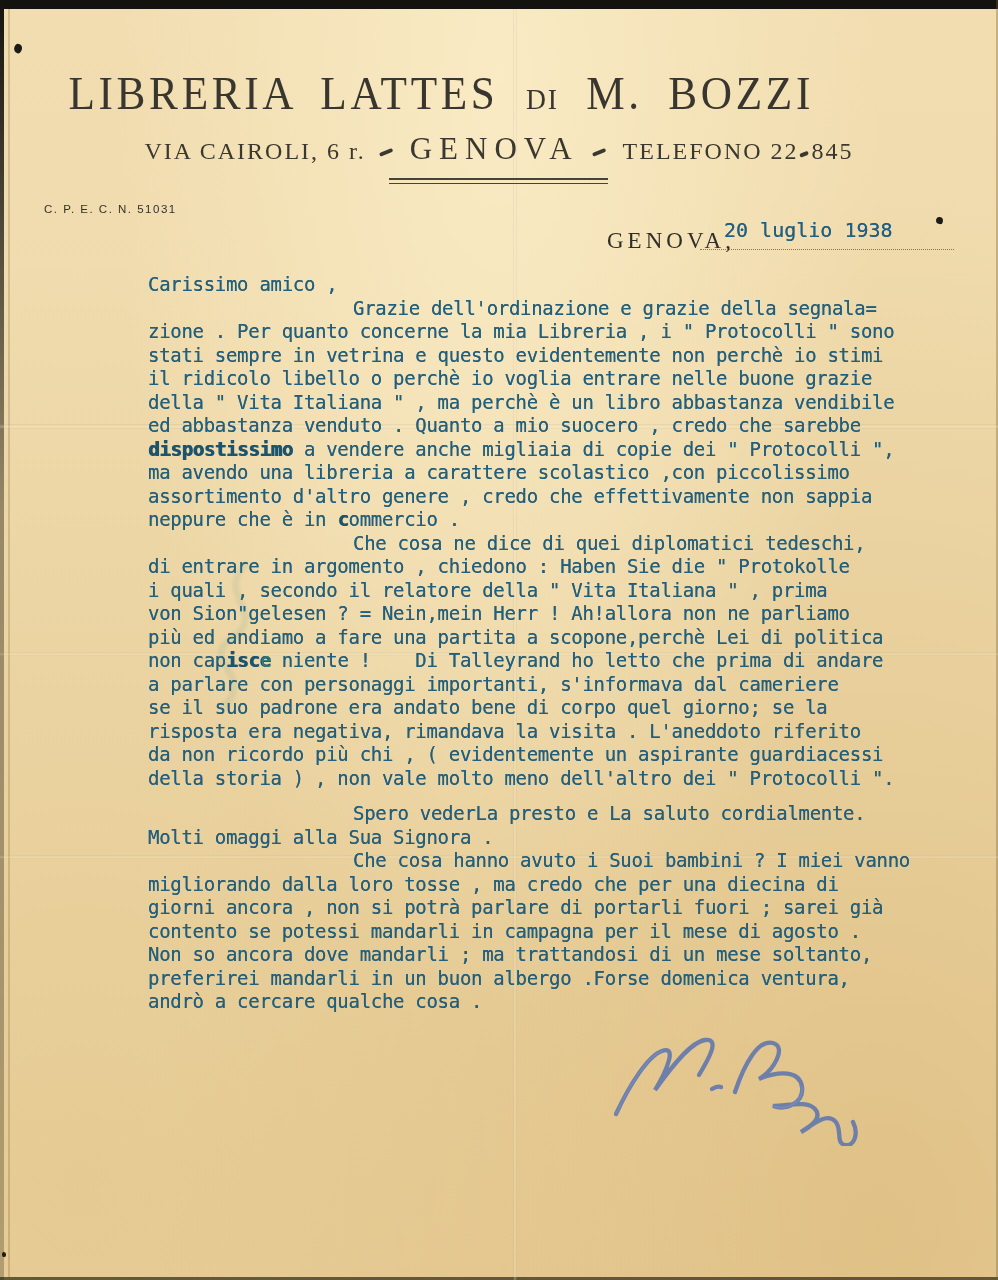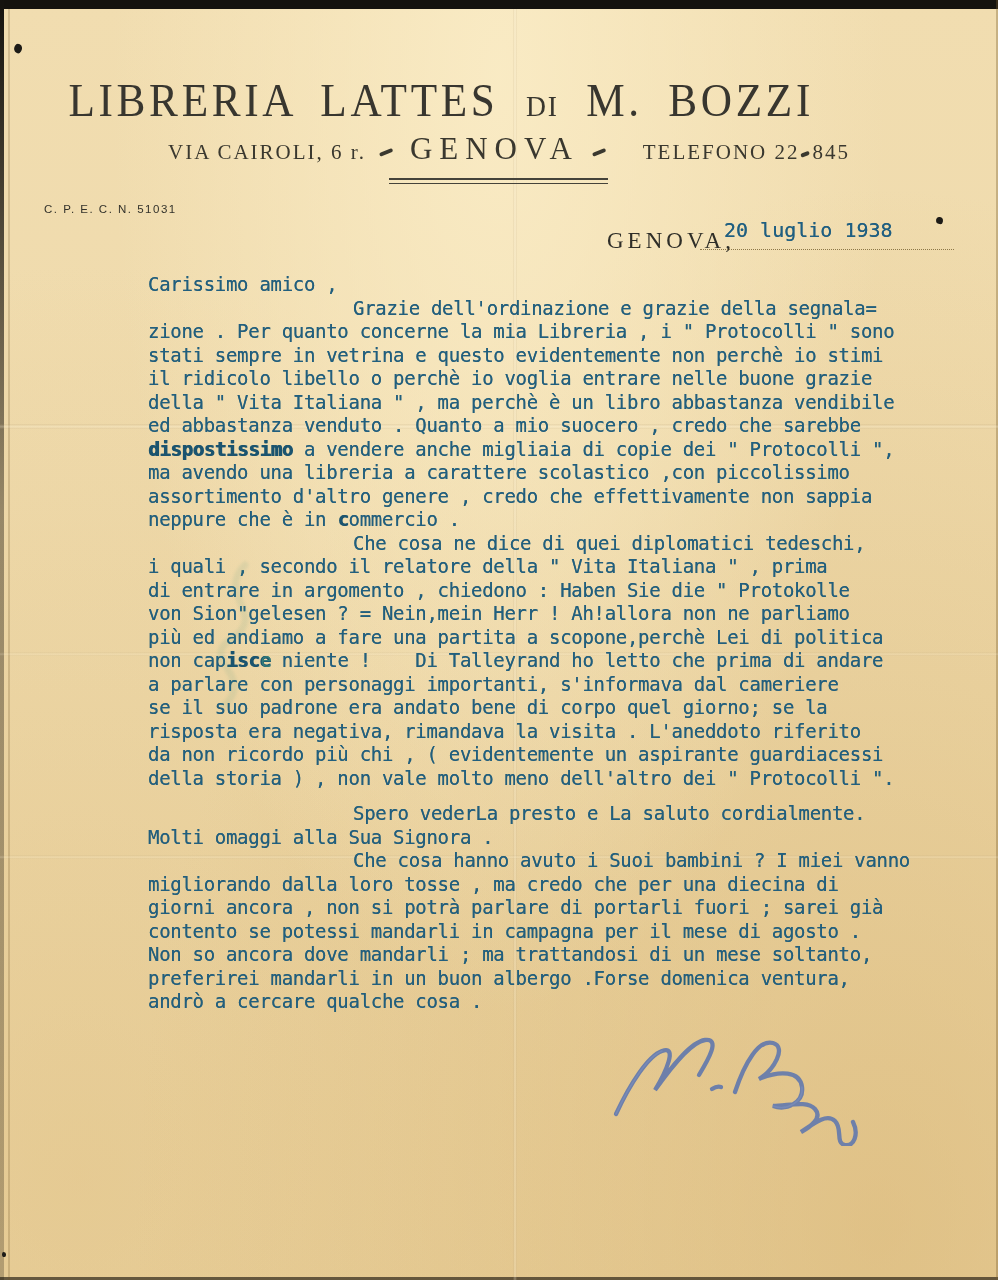--- a/index.html
+++ b/index.html
@@ -27,27 +27,27 @@
   .crease-h-2{position:absolute;left:0;top:652px;width:998px;height:4px;
     background:linear-gradient(180deg, rgba(120,90,40,.07), rgba(255,246,222,.20) 55%, rgba(120,90,40,.06));}
   .crease-h-3{position:absolute;left:0;top:855px;width:998px;height:4px;
     background:linear-gradient(180deg, rgba(120,90,40,.08), rgba(255,246,222,.22) 55%, rgba(120,90,40,.06));}
   
   .speck{position:absolute;background:#1d1b17;border-radius:45% 55% 40% 60%;}
   .speck.s1{left:14px;top:44px;width:8px;height:9px;transform:rotate(30deg);}
   .speck.s2{left:936px;top:217px;width:7px;height:7px;transform:rotate(10deg);}
   .speck.s3{left:2px;top:1252px;width:4px;height:5px;}
   
-  .title-row{position:absolute;left:0;top:66px;width:882px;text-align:center;white-space:nowrap;margin-top:7px;}
+  .title-row{position:absolute;left:0;top:66px;width:882px;text-align:center;white-space:nowrap;}
   .title-inner{display:inline-block;transform:scaleX(.92);transform-origin:50% 50%;
     color:#38362f;font-size:47px;letter-spacing:4px;word-spacing:12px;font-weight:400;}
   .title-di{font-size:30px;letter-spacing:2px;text-transform:uppercase;padding:0 2px;}
   .sub-row{position:absolute;left:0;top:131px;width:998px;display:flex;justify-content:center;
     align-items:baseline;gap:15px;color:#3a382f;white-space:nowrap;}
-  .sub-address,.sub-phone{font-size:21px;letter-spacing:2px;margin-left:20px;}
+  .sub-address,.sub-phone{font-size:24px;letter-spacing:2px;}
   .sub-city{font-size:31px;letter-spacing:7px;}
   .dash-sep{display:inline-block;width:14px;height:4px;background:#3a382f;border-radius:2px;
     transform:rotate(-22deg) translateY(-5px);}
   .dash-small{display:inline-block;width:9px;height:3.5px;background:#3a382f;border-radius:2px;
     transform:rotate(-22deg) translateY(-4px);margin:0 2px;}
   .head-rule{position:absolute;left:389px;top:178px;width:219px;height:3px;
     border-top:2.5px solid #45433a;border-bottom:1.3px solid #45433a;}
   .registry{position:absolute;left:44px;top:203px;font-family:"Liberation Sans",sans-serif;
     font-size:11.5px;letter-spacing:1.5px;color:#33322b;}
   
@@ -123,22 +123,22 @@
       <div class="line"><span>il ridicolo libello o perchè io voglia entrare nelle buone grazie</span></div>
       <div class="line"><span>della " Vita Italiana " , ma perchè è un libro abbastanza vendibile</span></div>
       <div class="line"><span>ed abbastanza venduto . Quanto a mio suocero , credo che sarebbe</span></div>
       <div class="line"><span class="ov-b">dispostissimo</span><span> a vendere anche migliaia di copie dei " Protocolli ",</span></div>
       <div class="line"><span>ma avendo una libreria a carattere scolastico ,con piccolissimo</span></div>
       <div class="line"><span>assortimento d'altro genere , credo che effettivamente non sappia</span></div>
       <div class="line"><span>neppure che è in </span><span class="ov-b">c</span><span>ommercio .</span></div>
     </div>
     <div class="para">
       <div class="line ind"><span>Che cosa ne dice di quei diplomatici tedeschi,</span></div>
+      <div class="line"><span>di entrare in argomento , chiedono : Haben Sie die " Protokolle</span></div>
       <div class="line"><span>i quali , secondo il relatore della " Vita Italiana " , prima</span></div>
-      <div class="line"><span>di entrare in argomento , chiedono : Haben Sie die " Protokolle</span></div>
       <div class="line"><span>von Sion"gelesen ? = Nein,mein Herr ! Ah!allora non ne parliamo</span></div>
       <div class="line"><span>più ed andiamo a fare una partita a scopone,perchè Lei di politica</span></div>
       <div class="line"><span>non cap</span><span class="ov-b">isce</span><span class="ghost">e</span><span> niente !    Di Talleyrand ho letto che prima di andare</span></div>
       <div class="line"><span>a parlare con personaggi importanti, s'informava dal cameriere</span></div>
       <div class="line"><span>se il suo padrone era andato bene di corpo quel giorno; se la</span></div>
       <div class="line"><span>risposta era negativa, rimandava la visita . L'aneddoto riferito</span></div>
       <div class="line"><span>da non ricordo più chi , ( evidentemente un aspirante guardiacessi</span></div>
       <div class="line"><span>della storia ) , non vale molto meno dell'altro dei " Protocolli ".</span></div>
     </div>
     <div class="para closing">

